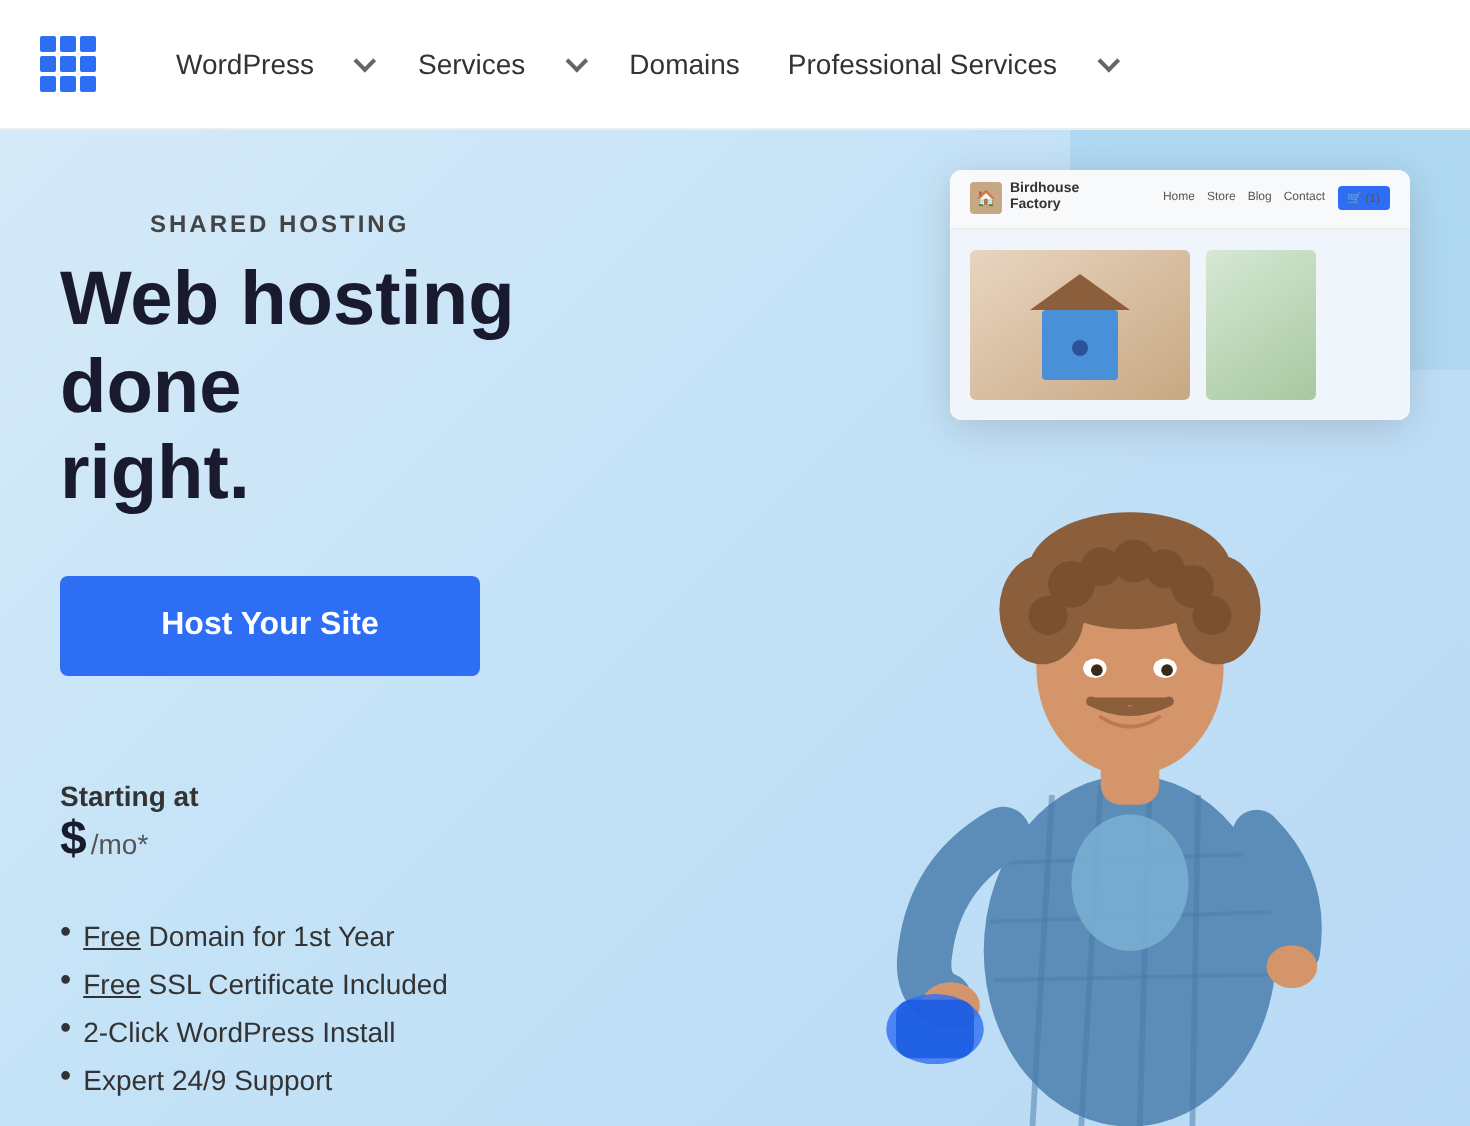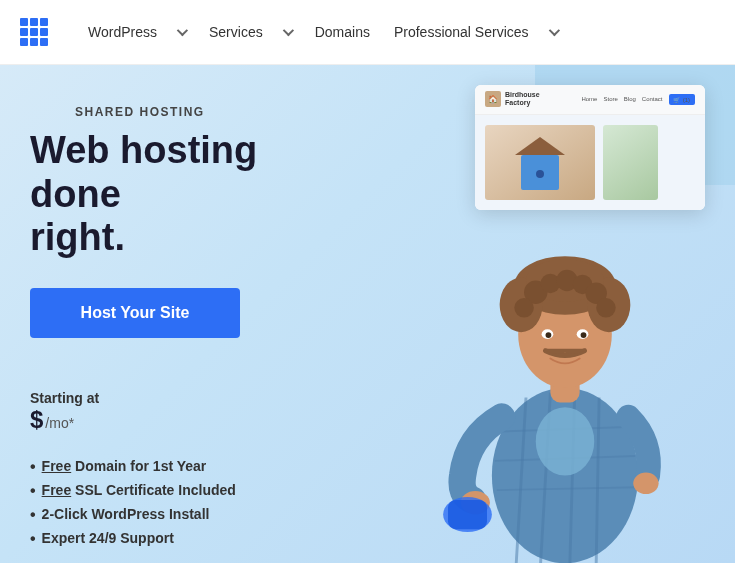--- a/index.html
+++ b/index.html
@@ -149,23 +149,22 @@
     .features {
       list-style: none;
       display: flex;
       flex-direction: column;
       gap: 6px;
     }
     .feature-item {
       font-size: 14px;
       color: #333;
       display: flex;
-      align-items: flex-start;
+      align-items: flex-end;
       gap: 6px;
-      font-weight: bold;
     }
     .feature-item::before {
       content: '•';
       color: #333;
       font-size: 16px;
     }
 
     
     .website-card {
       position: absolute;

